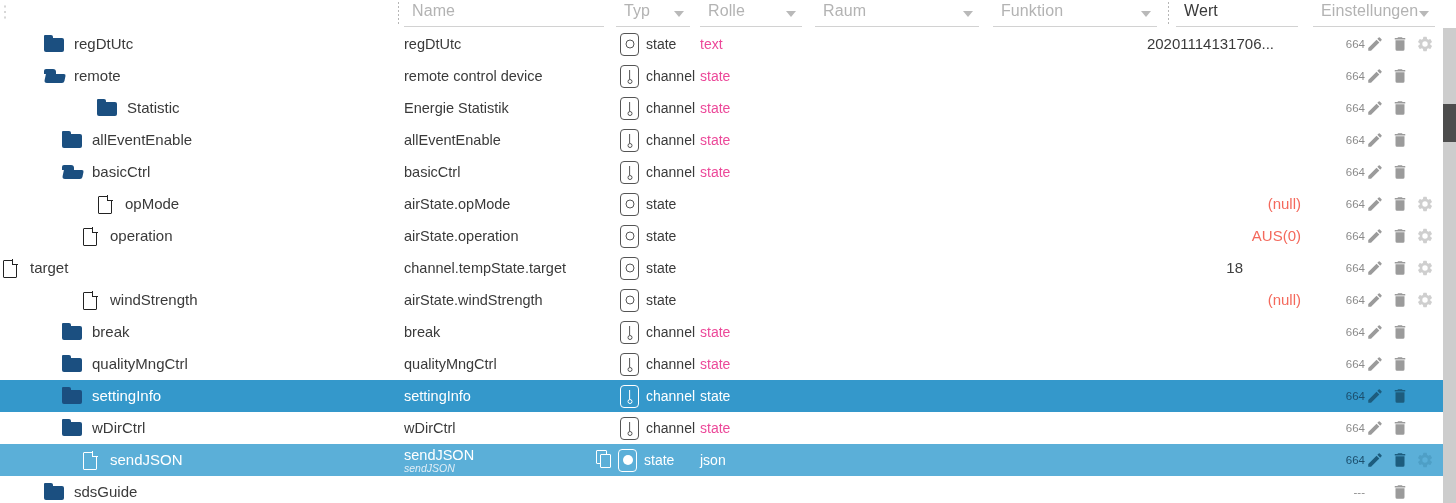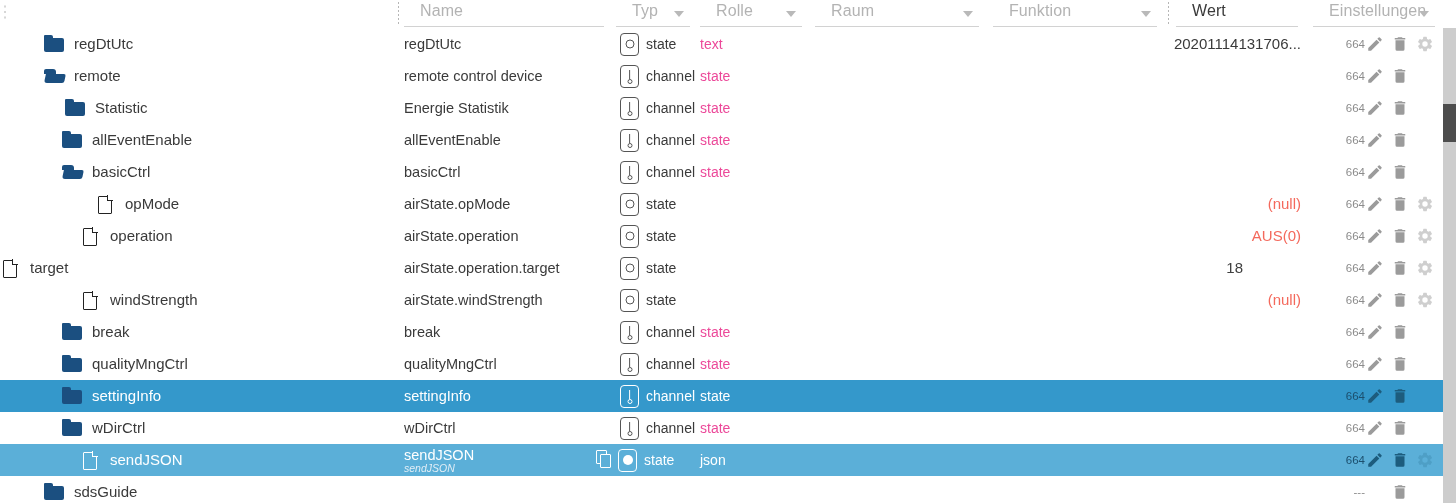--- a/index.html
+++ b/index.html
@@ -33,21 +33,21 @@
     background: #ffffff;
   }
   .hcell {
     position: absolute;
     top: 0;
     height: 28px;
     box-sizing: border-box;
   }
   .hcell .hlabel {
     position: absolute;
-    left: 16px;
+    left: 8px;
     top: 1px;
     font-size: 16px;
     color: #b3b3b3;
     white-space: nowrap;
     line-height: 20px;
     letter-spacing: .1px;
   }
   .hcell.active .hlabel { color: #3a3a3a; }
   .hcell .hrule {
     position: absolute;
@@ -392,21 +392,21 @@
             <span class="name-main">regDtUtc</span>
           </div>
         </div>
         <div class="cell" style="left: 620px; width: 118px;">
           <div class="typ-wrap">
             <span class="typ-badge state"></span>
             <span class="typ-text">state</span>
           </div>
         </div>
         <div class="cell" style="left: 700px; width: 100px; line-height: 32px;"><span class="rolle-text">text</span></div>
-        <div class="cell wert" style="left: 1171px; width: 130px; color: rgb(58, 58, 58);">20201114131706...</div>
+        <div class="cell wert" style="left: 1144px; width: 130px; color: rgb(58, 58, 58);">20201114131706...</div>
         <div class="count" style="left: 1323px; width: 42px;">664</div>
         <div class="act" style="left: 1366px;">
           <svg viewBox="0 0 24 24">
             <path fill="#9b9b9b" d="M3 17.25V21h3.75L17.8 9.94l-3.75-3.75L3 17.25zM20.7 7.04a1 1 0 0 0 0-1.41l-2.34-2.34a1 1 0 0 0-1.41 0l-1.83 1.83 3.75 3.75 1.83-1.83z"></path>
           </svg>
         </div>
         <div class="act" style="left: 1391px;">
           <svg viewBox="0 0 24 24">
             <path fill="#9b9b9b" d="M6 19a2 2 0 0 0 2 2h8a2 2 0 0 0 2-2V7H6v12zM19 4h-3.5l-1-1h-5l-1 1H5v2h14V4z"></path>
           </svg>
@@ -445,21 +445,21 @@
           </svg>
         </div>
         <div class="act" style="left: 1391px;">
           <svg viewBox="0 0 24 24">
             <path fill="#9b9b9b" d="M6 19a2 2 0 0 0 2 2h8a2 2 0 0 0 2-2V7H6v12zM19 4h-3.5l-1-1h-5l-1 1H5v2h14V4z"></path>
           </svg>
         </div>
       </div>
       <div class="row">
         <div class="cell" style="left: 0px; width: 398px;">
-          <div class="tree" style="padding-left: 65px;">
+          <div class="tree" style="padding-left: 97px;">
             <span class="tree-icon">
               <span class="ic-folder"></span>
             </span>
             <span class="tree-label">Statistic</span>
           </div>
         </div>
         <div class="cell" style="left: 404px; width: 200px;">
           <div class="name-wrap">
             <span class="name-main">Energie Statistik</span>
           </div>
@@ -629,21 +629,21 @@
         <div class="cell" style="left: 0px; width: 398px;">
           <div class="tree" style="">
             <span class="tree-icon">
               <span class="ic-doc"></span>
             </span>
             <span class="tree-label">target</span>
           </div>
         </div>
         <div class="cell" style="left: 404px; width: 200px;">
           <div class="name-wrap">
-            <span class="name-main">airState.operation.target</span>
+            <span class="name-main">channel.tempState.target</span>
           </div>
         </div>
         <div class="cell" style="left: 620px; width: 118px;">
           <div class="typ-wrap">
             <span class="typ-badge state"></span>
             <span class="typ-text">state</span>
           </div>
         </div>
         <div class="cell wert" style="left: 1113px; width: 130px; color: #404040;">18</div>
         <div class="count" style="left: 1323px; width: 42px;">664</div>

